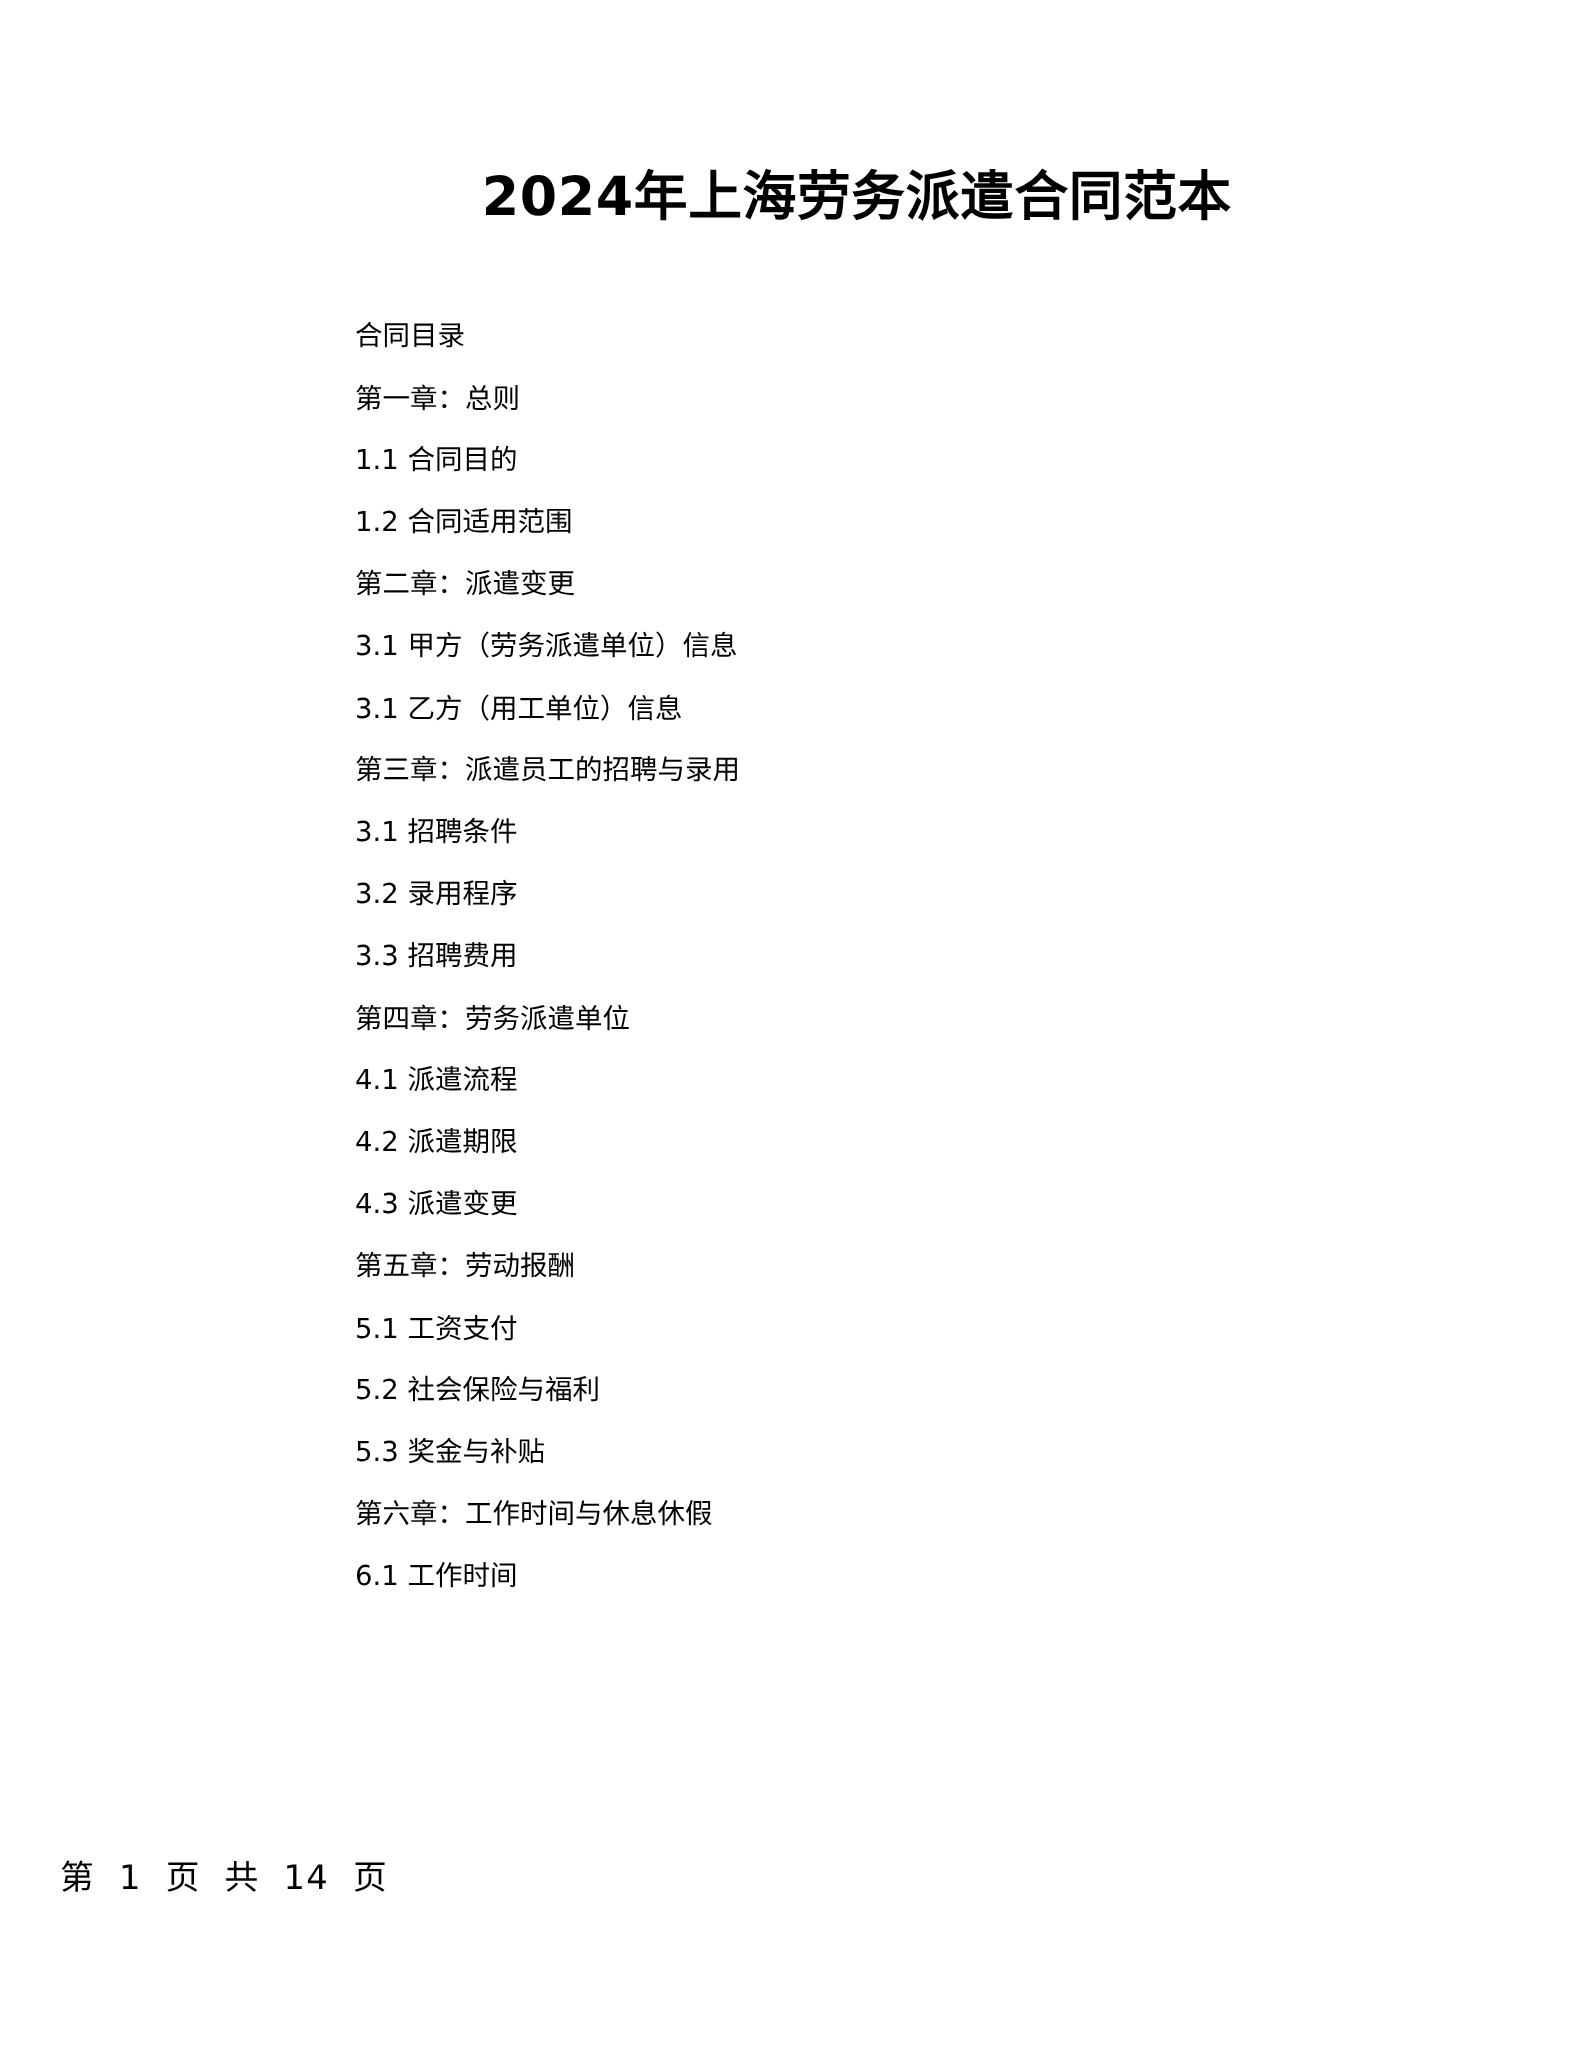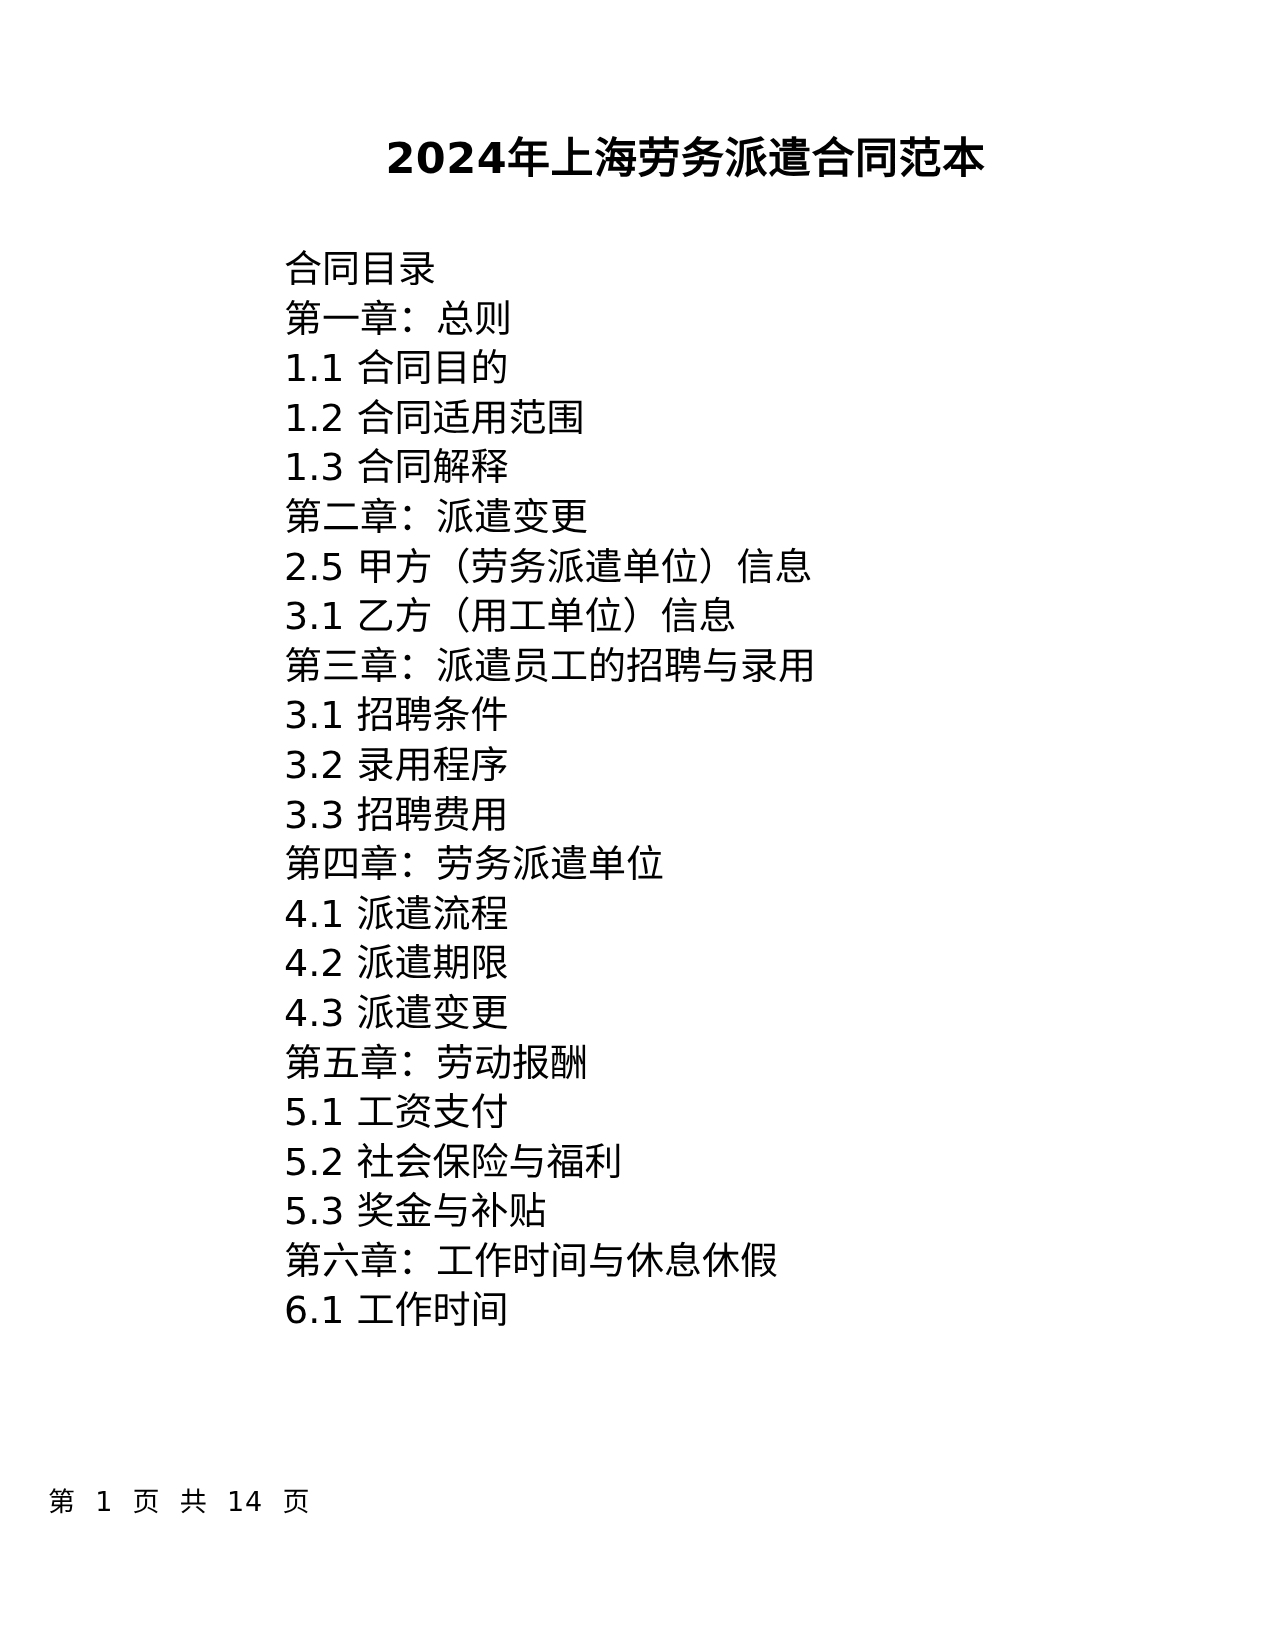--- a/index.html
+++ b/index.html
@@ -35,21 +35,21 @@
   .toc {
     margin: 0;
     padding: 0;
     list-style: none;
     position: absolute;
     top: 245px;
     left: 236px;
     right: 120px;
   }
   .toc-line {
-    font-size: 38px;
+    font-size: 22px;
     line-height: 49.6px;
     white-space: pre;
     color: #000000;
   }
   .footer {
     position: absolute;
     left: 0;
     right: 0;
     top: 1480px;
     font-size: 27px;
@@ -62,23 +62,22 @@
 
 <div class="page">
 
   <h1 class="doc-title">2024年上海劳务派遣合同范本</h1>
 
   <ul class="toc">
     <li class="toc-line">合同目录</li>
     <li class="toc-line">第一章：总则</li>
     <li class="toc-line">1.1 合同目的</li>
     <li class="toc-line">1.2 合同适用范围</li>
-    <li class="toc-line">1.3 合同解释</li>
     <li class="toc-line">第二章：派遣变更</li>
-    <li class="toc-line">2.5 甲方（劳务派遣单位）信息</li>
+    <li class="toc-line">3.1 甲方（劳务派遣单位）信息</li>
     <li class="toc-line">3.1 乙方（用工单位）信息</li>
     <li class="toc-line">第三章：派遣员工的招聘与录用</li>
     <li class="toc-line">3.1 招聘条件</li>
     <li class="toc-line">3.2 录用程序</li>
     <li class="toc-line">3.3 招聘费用</li>
     <li class="toc-line">第四章：劳务派遣单位</li>
     <li class="toc-line">4.1 派遣流程</li>
     <li class="toc-line">4.2 派遣期限</li>
     <li class="toc-line">4.3 派遣变更</li>
     <li class="toc-line">第五章：劳动报酬</li>

